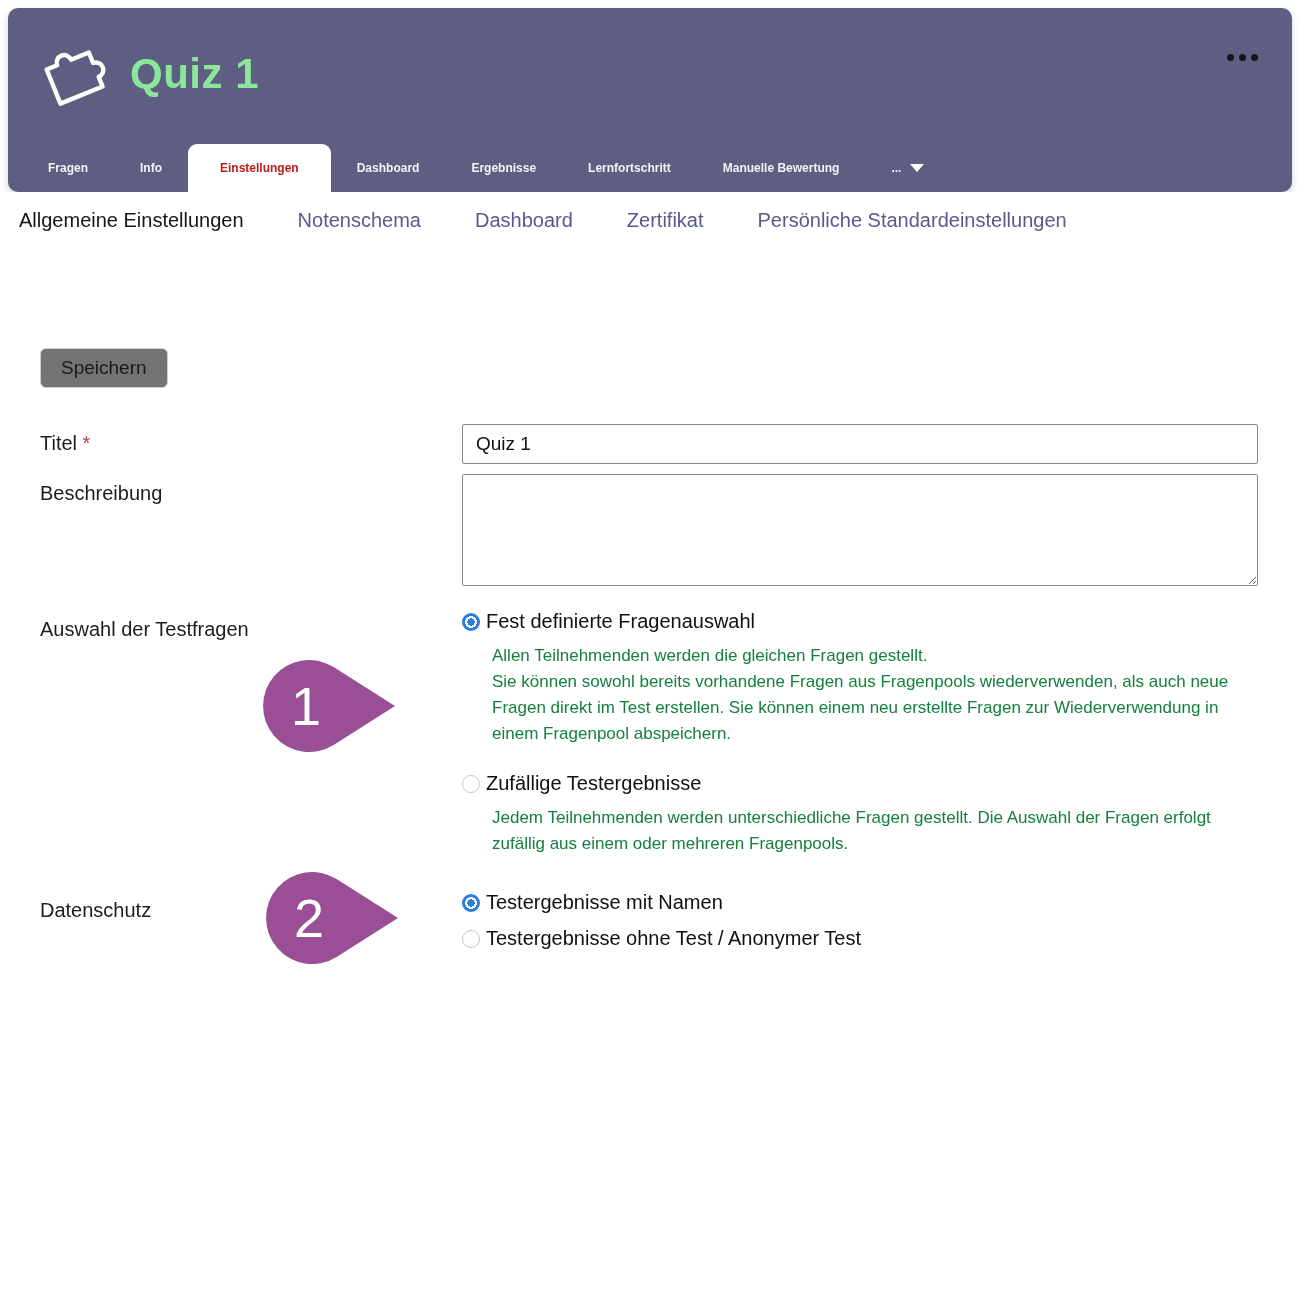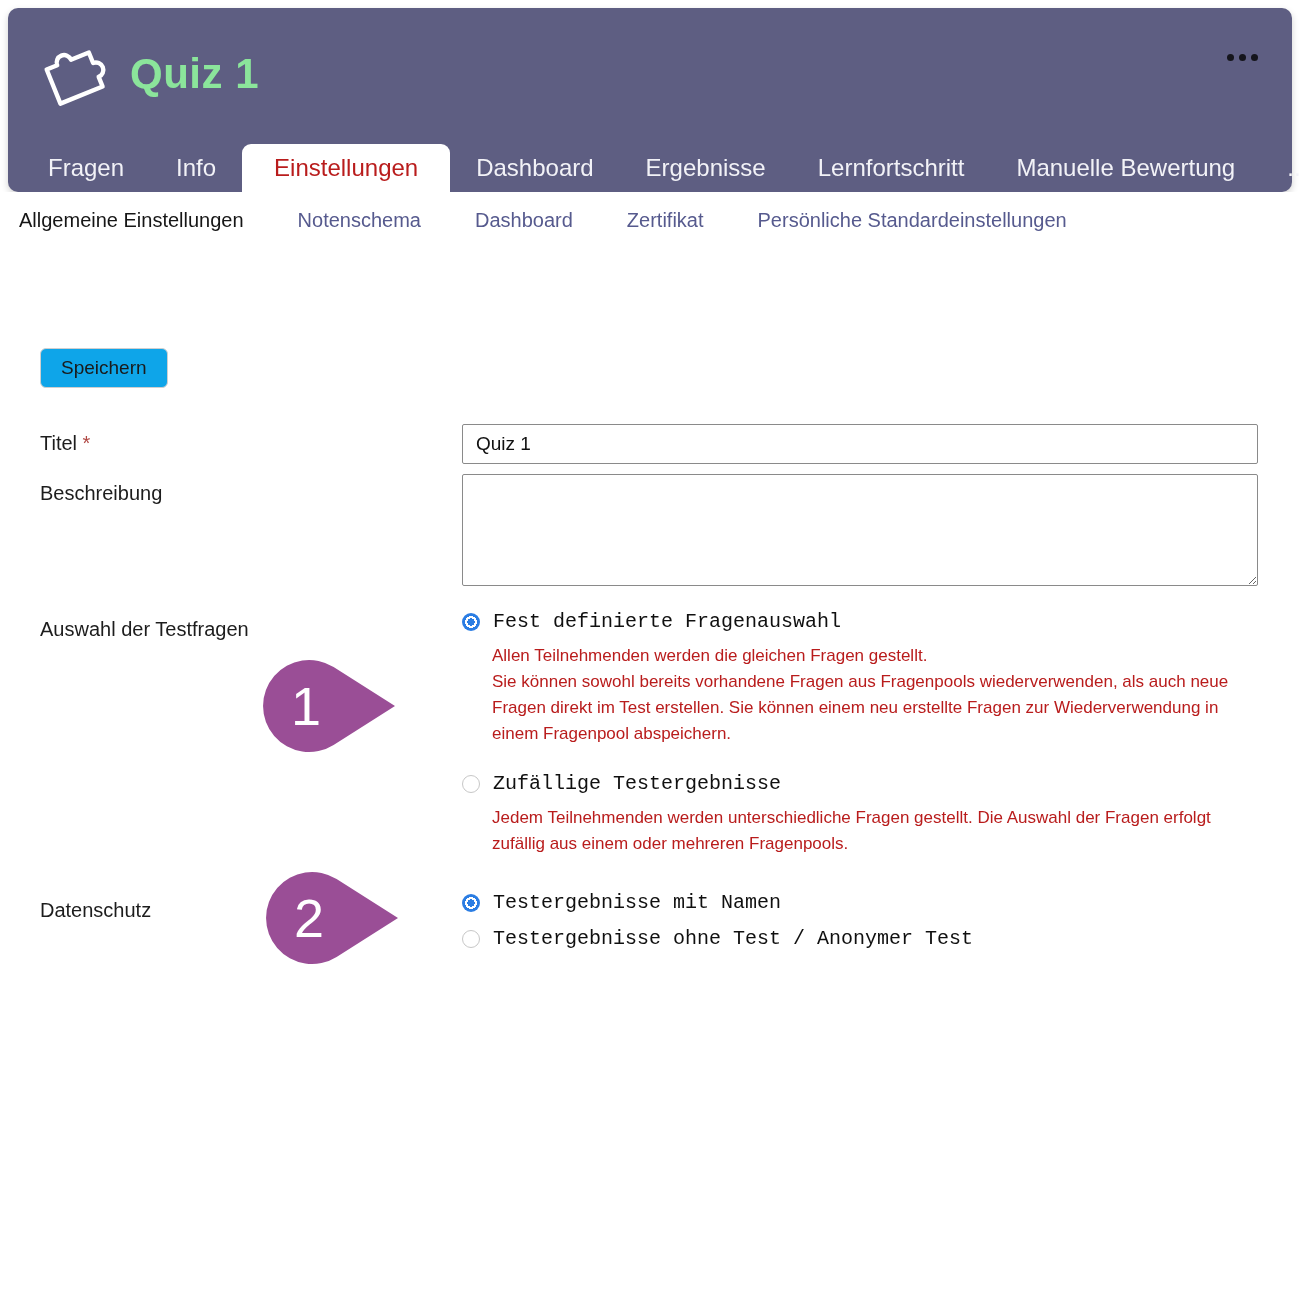--- a/index.html
+++ b/index.html
@@ -58,24 +58,25 @@
     position:absolute;
     left:0; right:0; bottom:0;
     height:48px;
     display:flex;
     align-items:stretch;
     padding-left:14px;
   }
   .tab{
     display:flex; align-items:center;
     padding:0 26px;
-    font-size:24px;
+    font-size:12px;
     color:#f2f2f7;
     cursor:pointer;
     white-space:nowrap;
+    font-weight:bold;
   }
   .tab.active{
     background:var(--active-tab-bg);
     color:#b91c1c;
     border-radius:9px 9px 0 0;
     padding:0 32px;
   }
   .tab .caret{
     width:0;height:0;margin-left:9px;
     border-left:7px solid transparent;
@@ -117,21 +118,21 @@
   .page-heading{
     font-size:26px;
     font-weight:bold;
     color:#2b2b2b;
     padding-top:6px;
   }
   .save-btn{
     font-family:"Liberation Sans", sans-serif;
     font-size:19px;
     color:#1a1a1a;
-    background:#0ea5e9;
+    background:#737373;
     border:1px solid #cfcfcf;
     border-radius:6px;
     padding:8px 20px;
     cursor:pointer;
   }
 
   .form-row{display:flex;align-items:flex-start;}
   .form-label{
     width:422px; flex:0 0 422px;
     font-size:20px;
@@ -163,44 +164,43 @@
     font-size:18px;
     padding:8px 12px;
     resize:vertical;
     background:#fff;
   }
 
   .row-qsel{margin-top:20px;}
   .row-privacy{margin-top:34px;}
 
   .radio-option{
-    display:flex; align-items:center; gap:13px;
-    cursor:pointer;
-    font-family:Liberation Mono, monospace;
+    display:flex; align-items:center; gap:6px;
+    cursor:pointer;
   }
   .radio{
     width:18px;height:18px;flex:0 0 auto;
     border-radius:50%;
     background:#fff;
     border:1.5px solid #c7c7c7;
   }
   .radio.checked{
     border:none;
     background:radial-gradient(circle,
       var(--radio-selected) 0 3.6px,
       #ffffff 3.7px 5.9px,
       var(--radio-selected) 6px 10px);
   }
   .option-label{font-size:20px;color:#101010;}
   .option-desc{
     margin:10px 0 0 30px;
     max-width:782px;
     font-size:17px;
     line-height:26px;
-    color:#b91c1c;
+    color:#15803d;
   }
   .option-desc p{margin:0;}
   .opt-gap{margin-top:25px;}
   .privacy-group .radio-option + .radio-option{margin-top:13px;}
 
   
   .marker{position:absolute;width:135px;height:94px;}
   .marker-1{left:263px;top:659px;}
   .marker-2{left:266px;top:871px;}
   .marker text{

